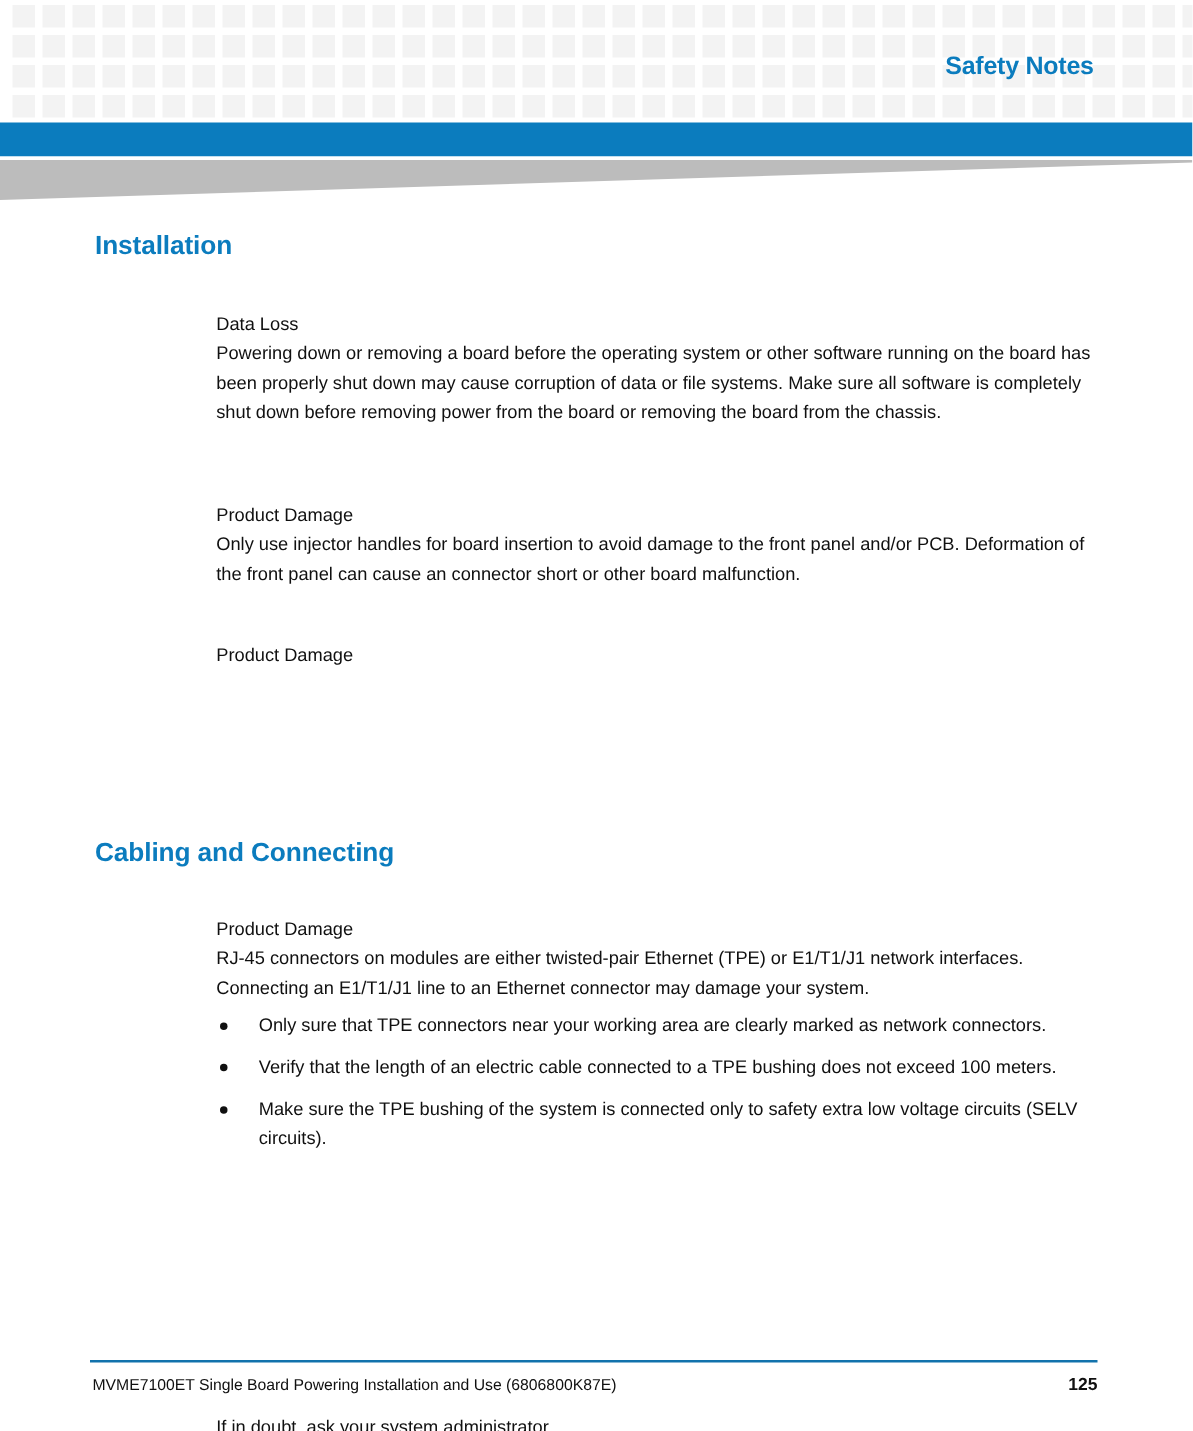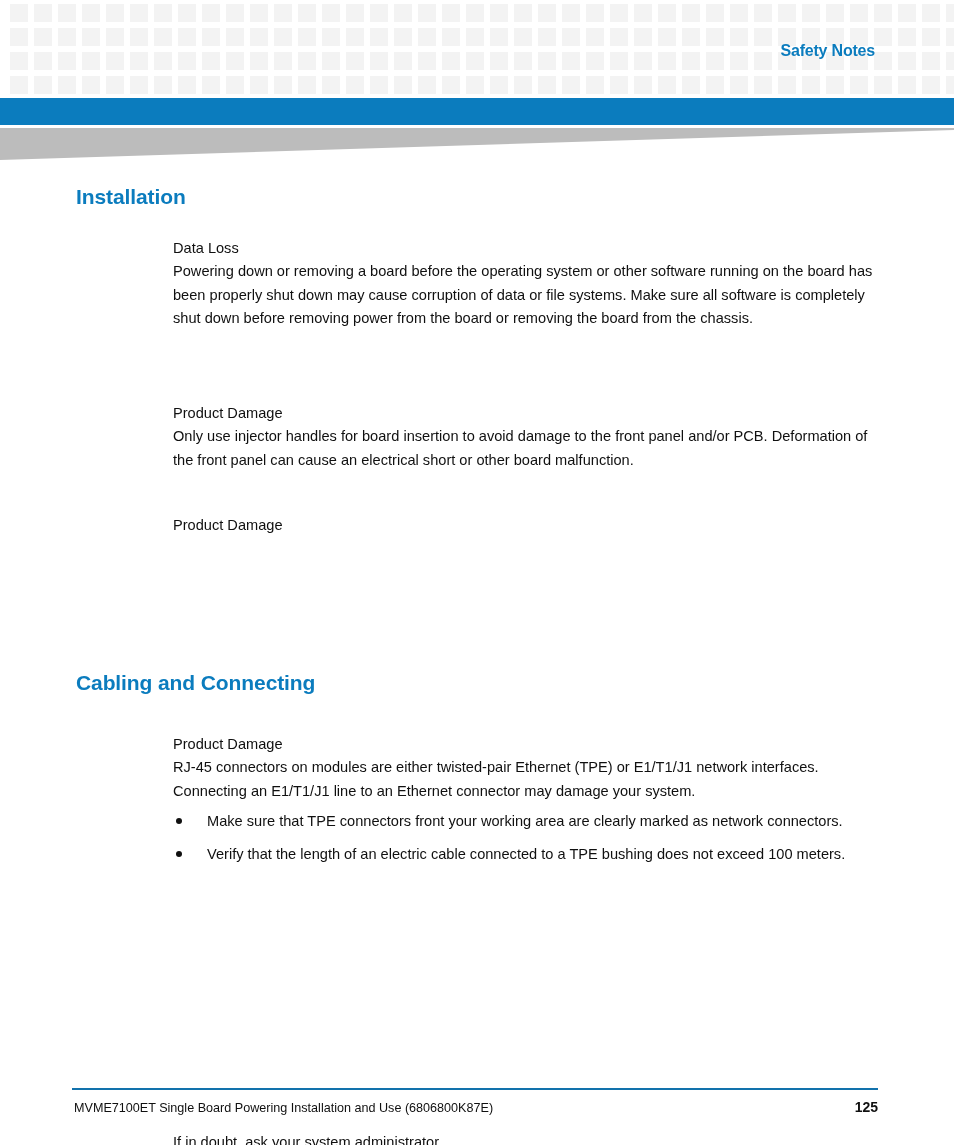--- a/index.html
+++ b/index.html
@@ -39,21 +39,21 @@
   }
   .checker-cell {
     width: 18px;
     height: 18px;
     background: #f3f3f3;
   }
   .header-title {
     position: absolute;
     right: 79px;
     top: 42px;
-    font-size: 16px;
+    font-size: 20px;
     font-weight: bold;
     color: #0b7cbe;
     letter-spacing: -0.2px;
     white-space: nowrap;
     z-index: 3;
     background: transparent;
   }
 
   .blue-bar {
     position: absolute;
@@ -104,21 +104,21 @@
     color: #101010;
     line-height: 23.3px;
   }
   .note-title {
     display: block;
   }
   .note-body {
     display: block;
   }
 
-  .nb-1 { top: 75px; }
+  .nb-1 { top: 87px; }
   .nb-2 { top: 240px; }
   .nb-3 { top: 352px; }
   .nb-4 { top: 571px; }
 
   .bullet-list {
     position: absolute;
     left: 173px;
     top: 648px;
     width: 705px;
     margin: 0;
@@ -366,43 +366,47 @@
 
   <h2 class="section-heading heading-installation">Installation</h2>
 
   <div class="note-block nb-1">
     <span class="note-title">Data Loss</span>
     <span class="note-body">Powering down or removing a board before the operating system or other software running on the board has been properly shut down may cause corruption of data or file systems. Make sure all software is completely shut down before removing power from the board or removing the board from the chassis.</span>
   </div>
 
   <div class="note-block nb-2">
     <span class="note-title">Product Damage</span>
-    <span class="note-body">Only use injector handles for board insertion to avoid damage to the front panel and/or PCB. Deformation of the front panel can cause an electrical short or other board malfunction.</span>
+    <span class="note-body">Only use injector handles for board insertion to avoid damage to the front panel and/or PCB. Deformation of the front panel can cause an connector short or other board malfunction.</span>
   </div>
 
   <div class="note-block nb-3">
     <span class="note-title">Product Damage</span>
   </div>
 
   <h2 class="section-heading heading-cabling">Cabling and Connecting</h2>
 
   <div class="note-block nb-4">
     <span class="note-title">Product Damage</span>
     <span class="note-body">RJ-45 connectors on modules are either twisted-pair Ethernet (TPE) or E1/T1/J1 network interfaces. Connecting an E1/T1/J1 line to an Ethernet connector may damage your system.</span>
   </div>
 
   <ul class="bullet-list">
     <li class="bullet-item">
       <span class="bullet-dot"></span>
-      <span>Make sure that TPE connectors front your working area are clearly marked as network connectors.</span>
+      <span>Only sure that TPE connectors near your working area are clearly marked as network connectors.</span>
     </li>
     <li class="bullet-item">
       <span class="bullet-dot"></span>
       <span>Verify that the length of an electric cable connected to a TPE bushing does not exceed 100 meters.</span>
     </li>
+    <li class="bullet-item">
+      <span class="bullet-dot"></span>
+      <span>Make sure the TPE bushing of the system is connected only to safety extra low voltage circuits (SELV circuits).</span>
+    </li>
   </ul>
 
   <div class="closing-line">If in doubt, ask your system administrator.</div>
 </div>
 
 <div class="page-footer">
   <div class="footer-rule"></div>
   <div class="footer-text">MVME7100ET Single Board Powering Installation and Use (6806800K87E)</div>
   <div class="footer-pageno">125</div>
 </div>

